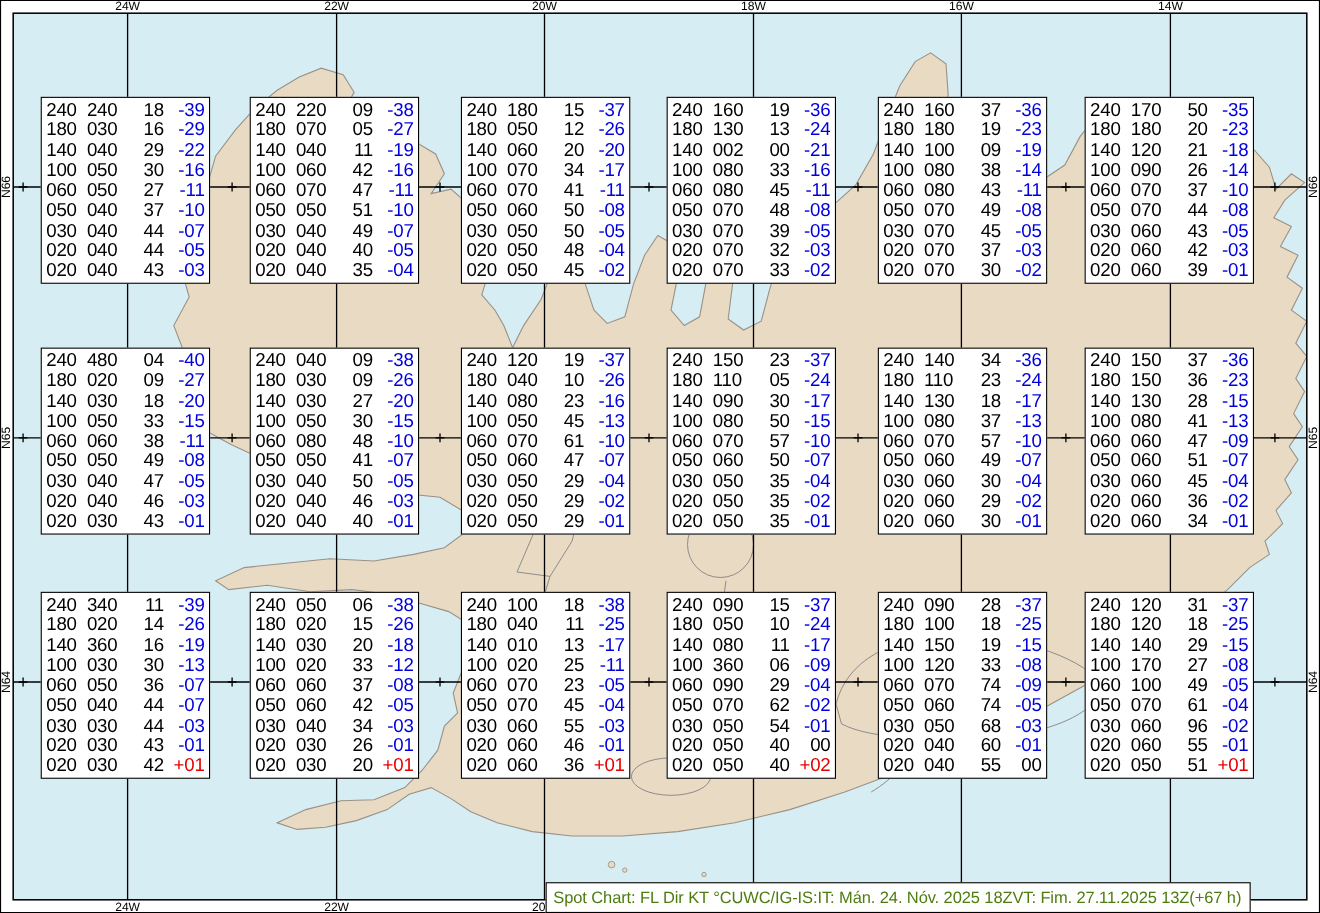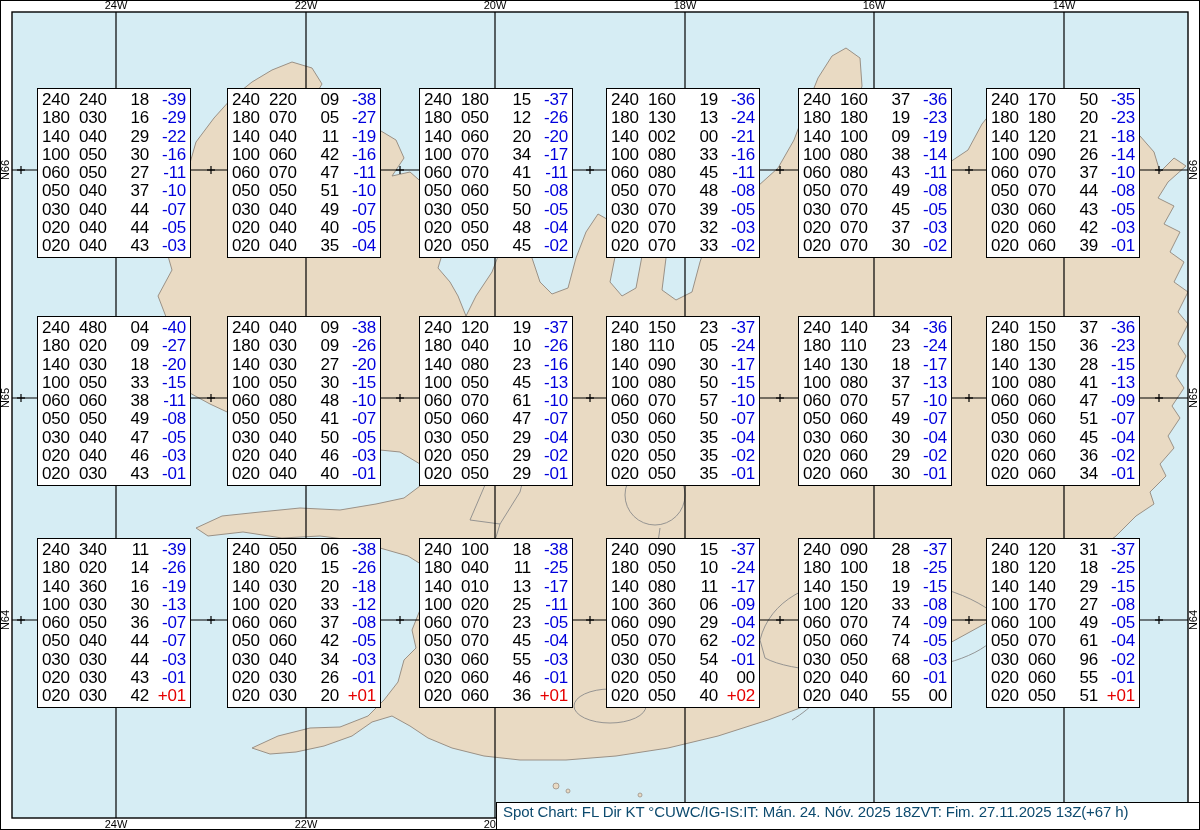--- a/index.html
+++ b/index.html
@@ -17,23 +17,23 @@
   .spot-row{display:flex;align-items:baseline;font-size:17px;line-height:18.3px;
     color:#000;letter-spacing:-0.2px;white-space:nowrap;}
   .c-fl{width:37px;}
   .c-dir{width:41px;}
   .c-kt{width:29px;text-align:right;}
   .c-tmp{flex:1;text-align:right;}
   .t-neg{color:var(--neg,#0000dd);}
   .t-pos{color:var(--pos,#e60000);}
   .t-zero{color:#000;}
   .statusbar{
-    position:absolute;left:496px;top:802px;width:704px;height:28px;box-sizing:border-box;
-    background:#fff;border:1px solid #000;display:flex;align-items:flex-start;
-    padding:0 4px 0 6px;font-size:15px;white-space:nowrap;color:#0c4a6e;z-index:5;
+    position:absolute;left:496px;top:802px;width:641px;height:28px;box-sizing:border-box;
+    background:#fff;border:1px solid #000;display:flex;align-items:center;
+    padding:0 4px 0 6px;font-size:15px;white-space:nowrap;color:#4d7c0f;z-index:5;
     letter-spacing:-0.1px;
   }
   .sb-b{font-weight:normal;}
 </style>
 </head>
 <body>
 
 <div class="canvas">
 
   <svg class="mapsvg" width="1200" height="830" viewBox="0 0 1200 830">

